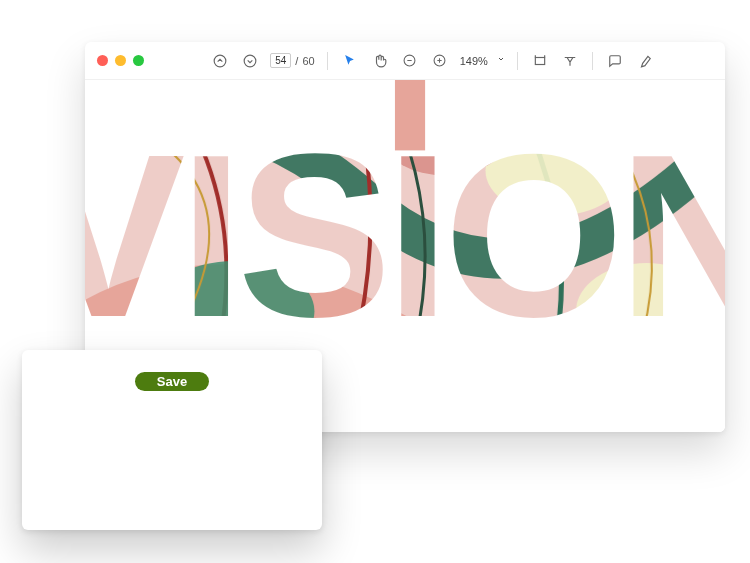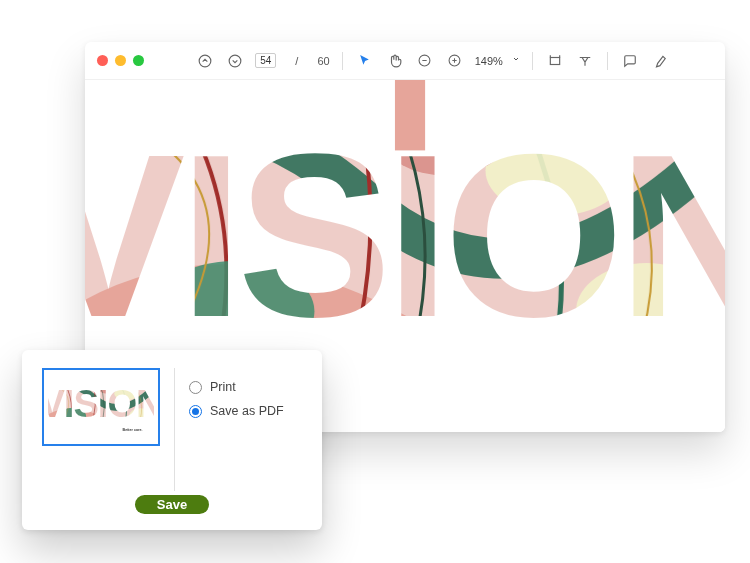--- a/index.html
+++ b/index.html
@@ -30,21 +30,21 @@
   .toolbar {
     flex: 1;
     display: flex; align-items: center; justify-content: center;
     gap: 10px;
     color:#555;
     font-size: 11px;
   }
   .tool-sep { width:1px; height:18px; background:#ddd; margin:0 2px; }
   .tool-btn { display:flex; align-items:center; justify-content:center; width:20px; height:20px; cursor:pointer; color:#666; }
   .tool-btn.active { color:#2680eb; }
-  .page-ind { display:flex; align-items:center; gap:19px; color:#555; }
+  .page-ind { display:flex; align-items:center; gap:4px; color:#555; }
   .page-box { border:1px solid #ccc; padding:1px 4px; border-radius:2px; font-size:10px; min-width:20px; text-align:center; color:#333; }
   .zoom { display:flex; align-items:flex-start; gap:9px; }
   .zoom-label { font-size:11px; color:#444; }
 
   .canvas {
     flex:1; position:relative; background:#fff;
     overflow:hidden;
   }
   .vision-svg { position:absolute; inset:0; width:100%; height:100%; }
 
@@ -207,42 +207,18 @@
         <g clip-path="url(#visionclip)">
           <rect width="640" height="350" fill="url(#floral)"></rect>
         </g>
         <rect x="310" y="0" width="30" height="70" fill="#e6a59a"></rect>
       </svg>
 
     </div>
   </div>
 
   <div class="save-dialog">
-    <div class="save-body">
-      <div class="thumb">
-        <svg class="thumb-inner" viewBox="0 0 640 350" preserveAspectRatio="xMidYMid meet">
-          <rect width="640" height="350" fill="#fff"></rect>
-          <g clip-path="url(#visionclip)">
-            <rect width="640" height="350" fill="url(#floral)"></rect>
-          </g>
-          <text x="450" y="320" font-size="22" font-weight="700" fill="#3a3a3a">Better care.</text>
-        </svg>
-      </div>
-      <div class="opts-sep"></div>
-      <div class="opts">
-        <div class="radio-row">
-          <span class="radio-outer"></span>
-          <span>Print</span>
-        </div>
-        <div class="radio-row selected">
-          <span class="radio-outer">
-              <span class="radio-inner"></span>
-            </span>
-          <span>Save as PDF</span>
-        </div>
-      </div>
-    </div>
     <div class="save-footer">
       <button class="save-btn">Save</button>
     </div>
   </div>
 
 </div>
 
 </body></html>

